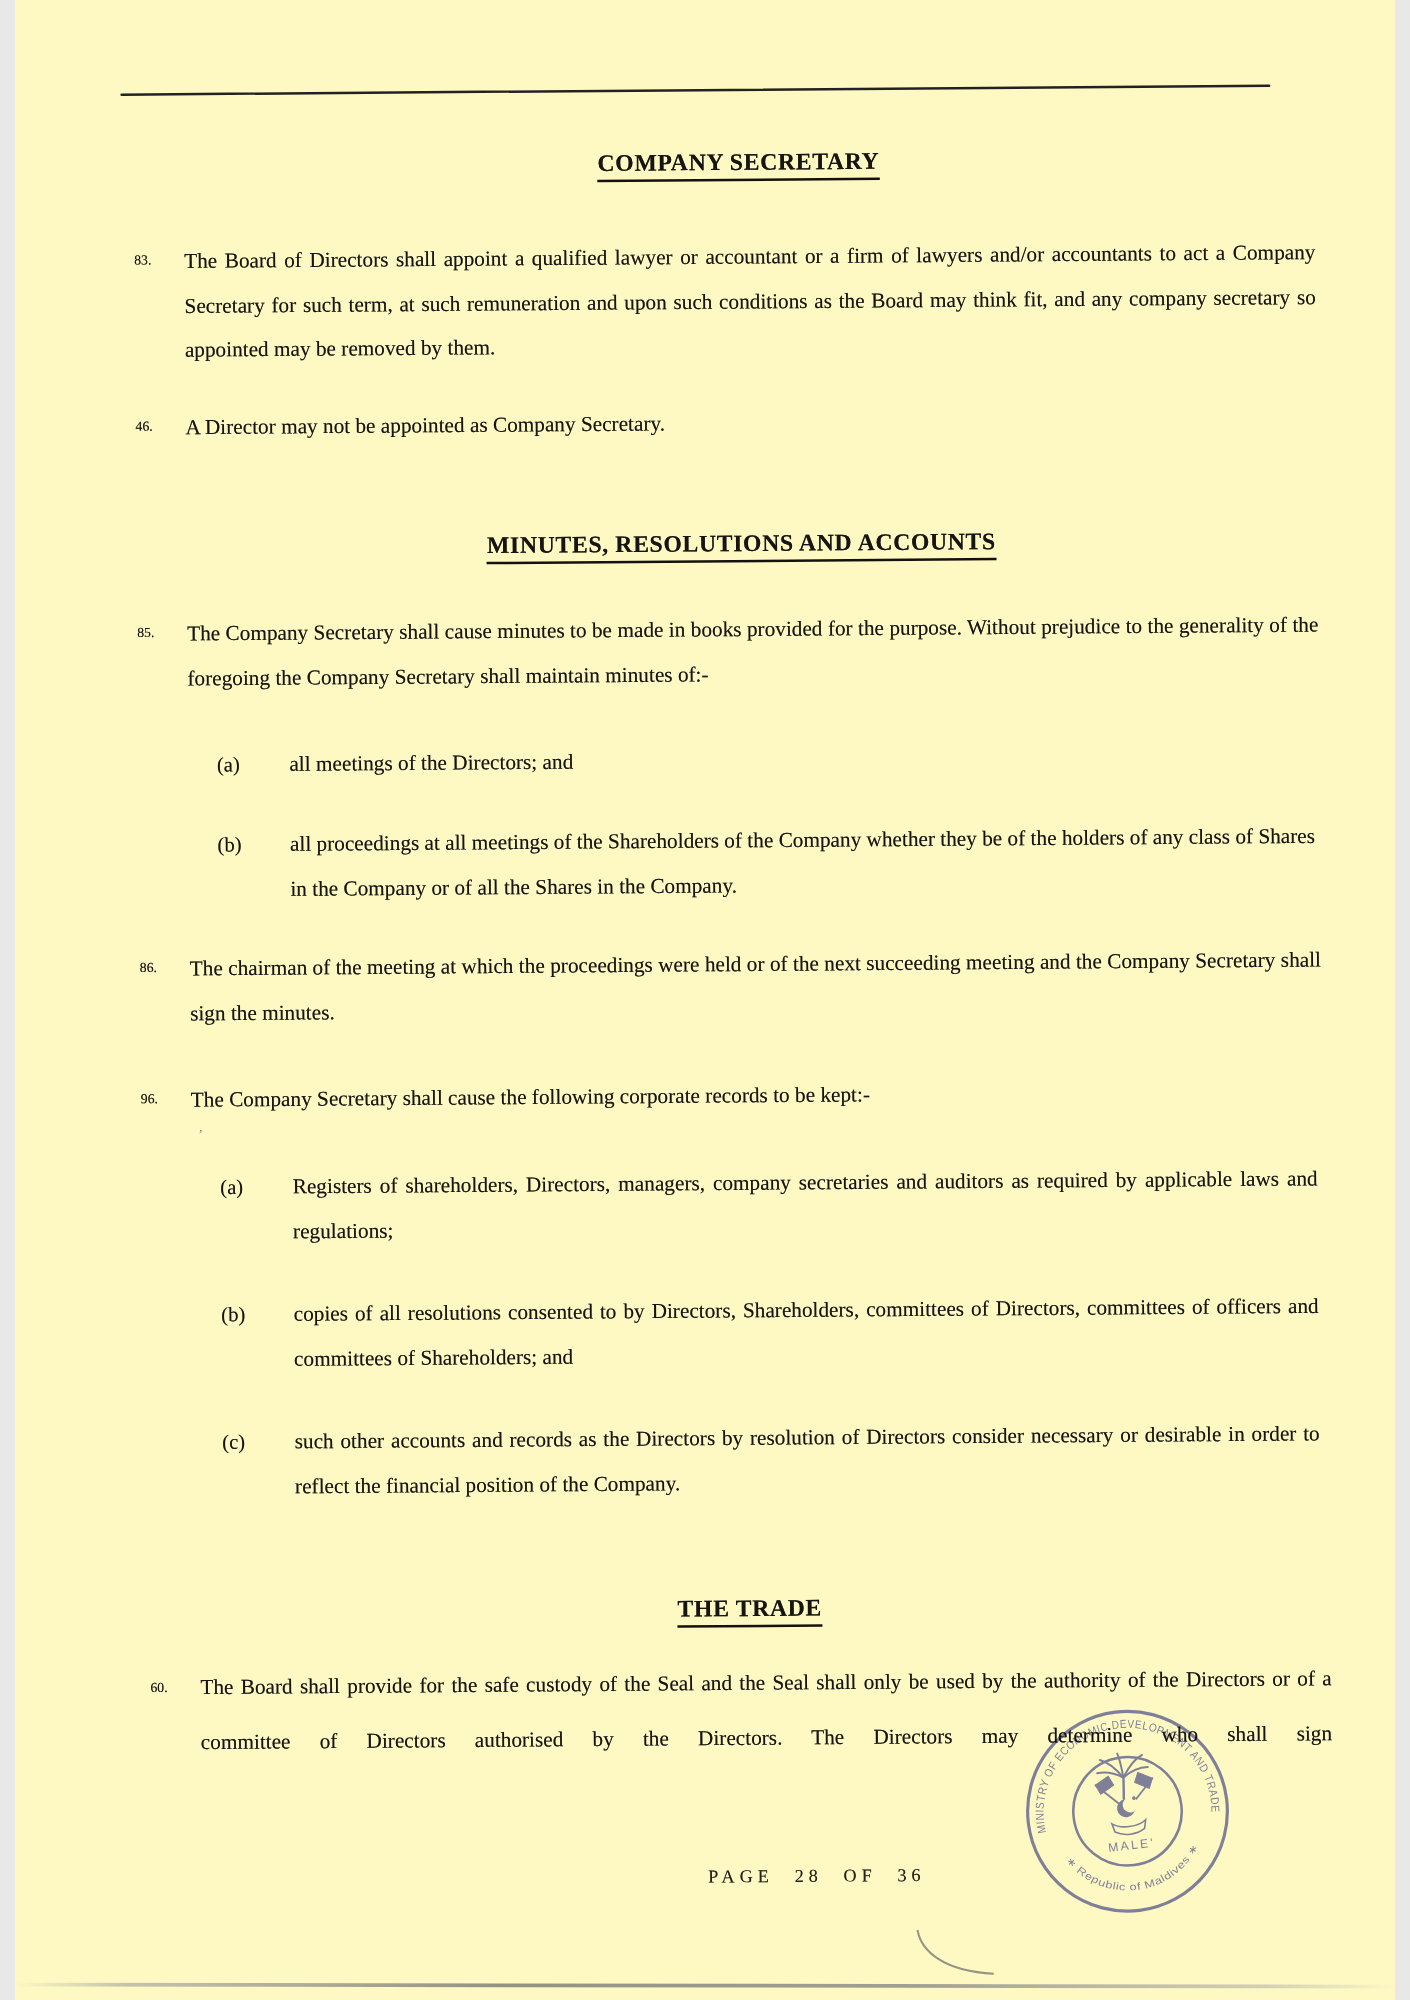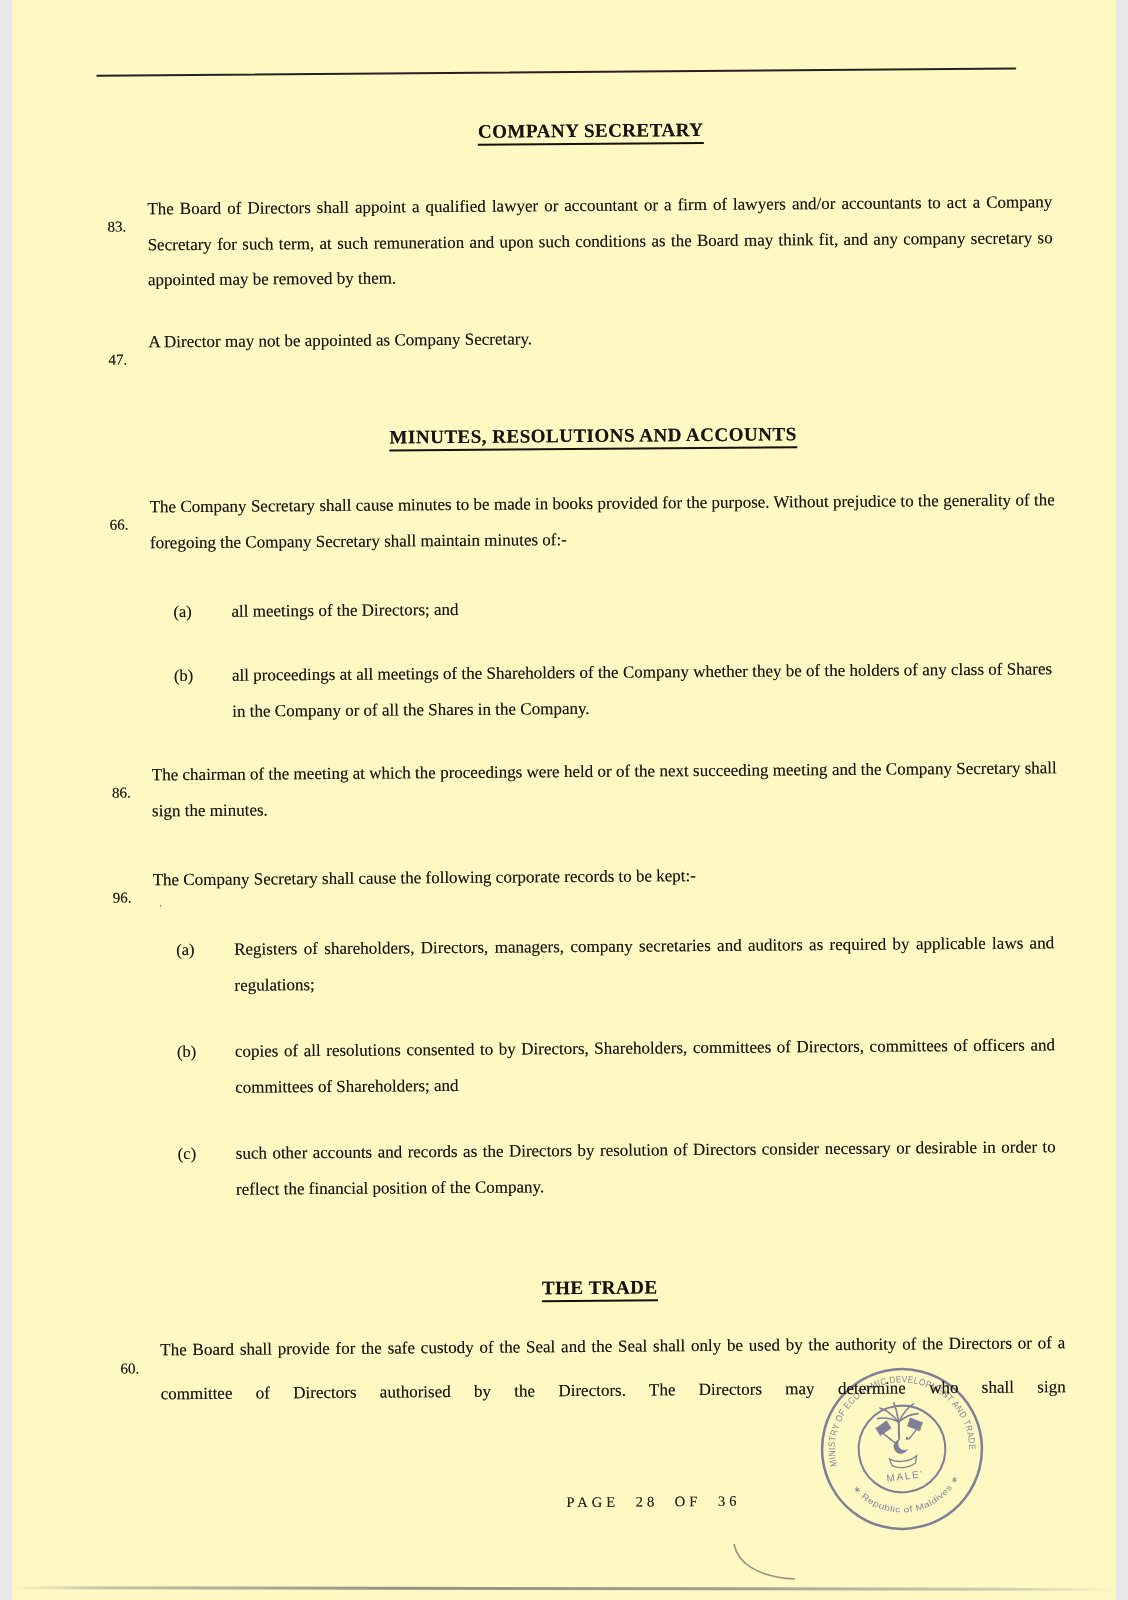--- a/index.html
+++ b/index.html
@@ -18,21 +18,21 @@
     background:#222; border-radius:1px;
   }
   .heading {
     position:absolute; left:20px; width:1128px; text-align:center;
     font-size:19px; font-weight:bold; letter-spacing:0.5px;
     text-shadow:0 0 .5px rgba(20,18,16,.65);
   }
   .heading .u { border-bottom:2.4px solid #14110e; padding-bottom:1.5px; }
   .para { position:absolute; left:100px; }
   .para .num {
-    position:absolute; left:0; top:18px; font-size:15px; line-height:35.5px;
+    position:absolute; left:0; top:0; font-size:11px; line-height:35.5px;
     text-shadow:0 0 .45px rgba(20,18,16,.55);
   }
   .para .ptxt {
     margin-left:40px; width:905px; text-align:justify;
     font-size:17px; line-height:35.5px;
     text-shadow:0 0 .45px rgba(20,18,16,.55);
   }
   .para.wide-lines .num, .para.wide-lines .ptxt { line-height:44px; }
   .para.justify-last .ptxt { text-align-last:justify; }
   .sub { position:absolute; left:163px; }
@@ -79,30 +79,30 @@
     <div class="heading" style="top:120px;">
       <span class="u">COMPANY SECRETARY</span>
     </div>
 
     <div class="para" style="top:188px;">
       <span class="num">83.</span>
       <div class="ptxt">The Board of Directors shall appoint a qualified lawyer or accountant or a firm of lawyers and/or accountants to act a Company Secretary for such term, at such remuneration and upon such conditions as the Board may think fit, and any company secretary so appointed may be removed by them.</div>
     </div>
 
     <div class="para" style="top:321px;">
-      <span class="num">47.</span>
+      <span class="num">46.</span>
       <div class="ptxt">A Director may not be appointed as Company Secretary.</div>
     </div>
 
     <div class="heading" style="top:425px;">
       <span class="u">MINUTES, RESOLUTIONS AND ACCOUNTS</span>
     </div>
 
     <div class="para" style="top:486px;">
-      <span class="num">66.</span>
+      <span class="num">85.</span>
       <div class="ptxt">The Company Secretary shall cause minutes to be made in books provided for the purpose.  Without prejudice to the generality of the foregoing the Company Secretary shall maintain minutes of:-</div>
     </div>
 
     <div class="sub" style="top:591px;">
       <span class="lbl">(a)</span>
       <div class="stxt">all meetings of the Directors; and</div>
     </div>
 
     <div class="sub" style="top:655px;">
       <span class="lbl">(b)</span>

